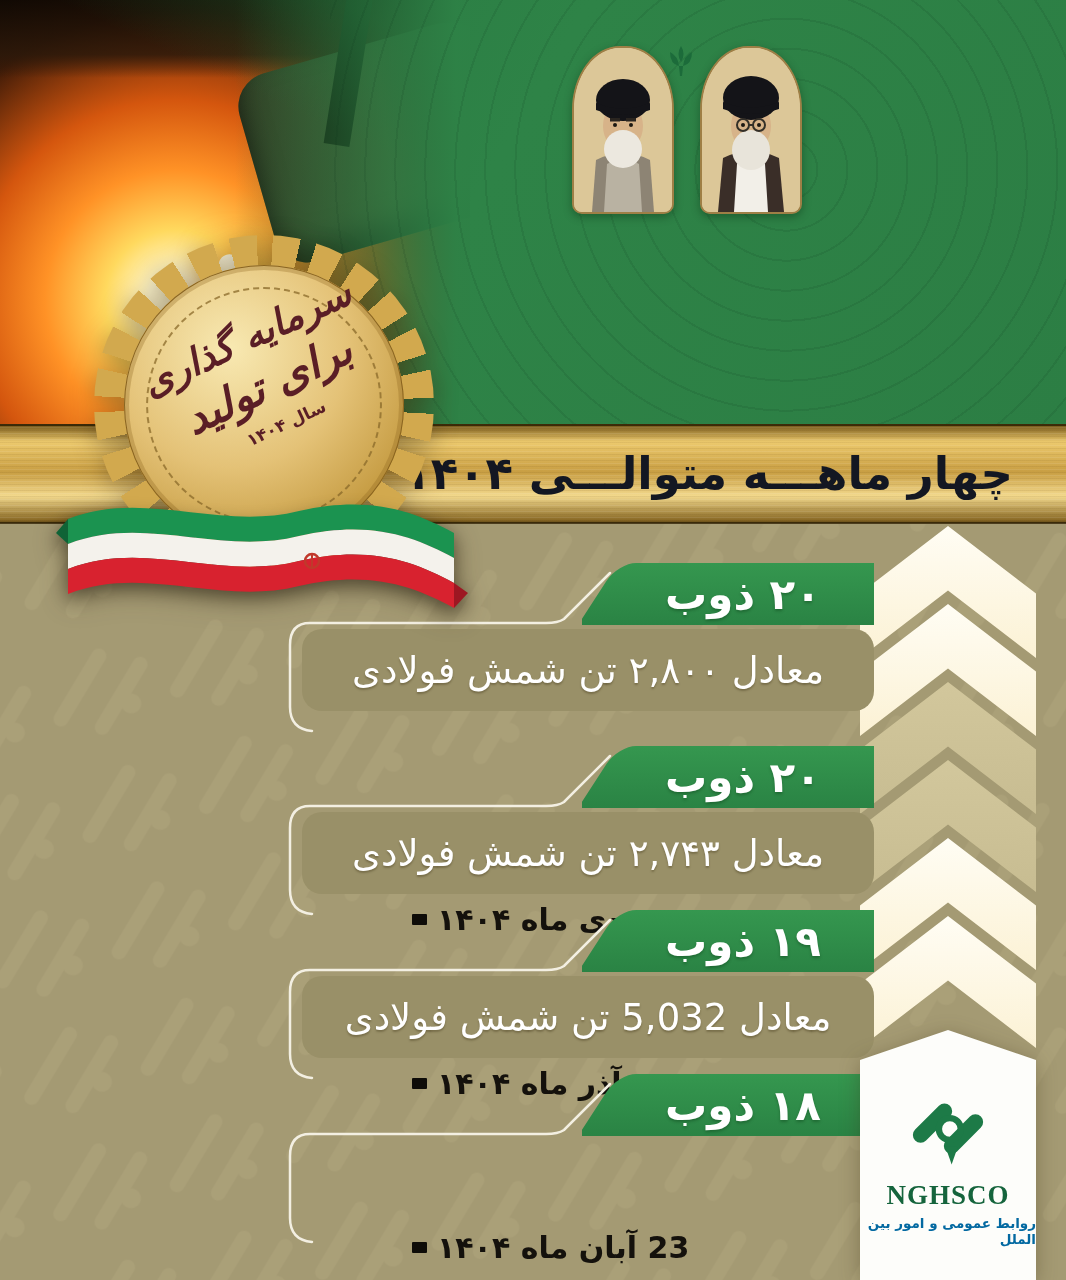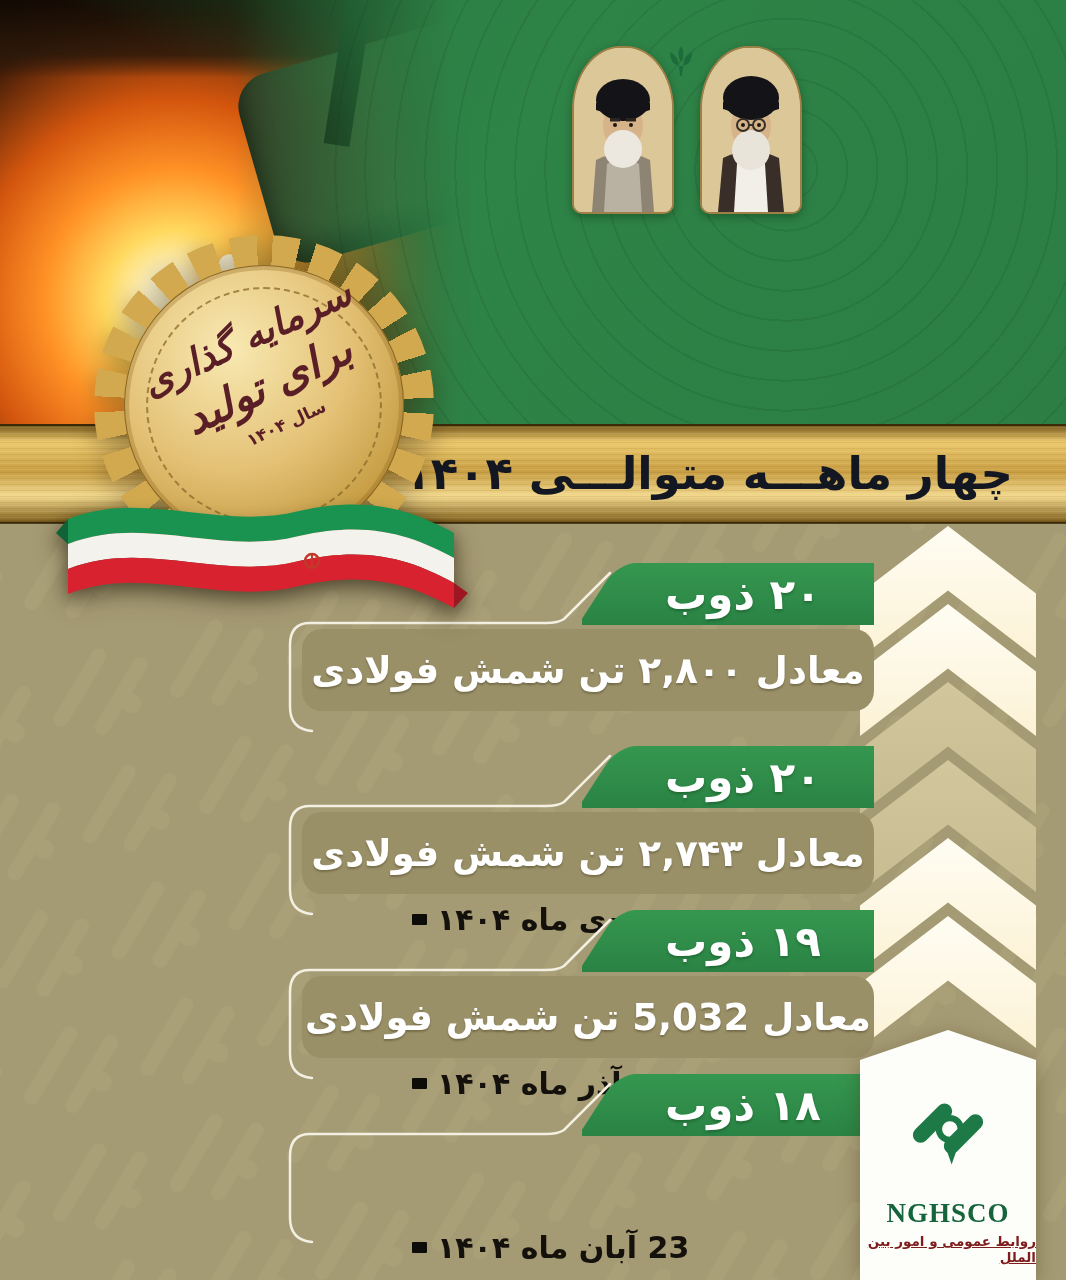--- a/index.html
+++ b/index.html
@@ -61,41 +61,41 @@
   .wm{position:absolute;left:0;top:524px;}
   
   .record-row{position:absolute;left:16px;width:1066px;height:200px;}
   .melt-badge{position:absolute;right:208px;top:0;width:292px;height:62px;overflow:hidden;}
   .melt-badge .skew{position:absolute;left:16px;top:0;width:320px;height:62px;
     background:linear-gradient(#35974f,#2a8344);transform:skewX(-33deg);border-radius:18px 0 0 4px;}
   .melt-badge .lbl{position:absolute;inset:0;display:flex;align-items:center;justify-content:center;
     padding-left:30px;color:#fff;font-size:42px;font-weight:bold;direction:rtl;text-shadow:0 2px 3px rgba(0,40,10,.3);}
   .equiv-box{position:absolute;right:208px;top:66px;width:572px;height:82px;background:#999068;
     border-radius:20px;display:flex;align-items:center;justify-content:center;}
-  .equiv-box .txt{color:#ffffff;font-size:37px;font-weight:bold;direction:rtl;text-shadow:0 2px 2px rgba(60,50,20,.35);}
+  .equiv-box .txt{color:#ffffff;font-size:37px;font-weight:normal;direction:rtl;text-shadow:0 2px 2px rgba(60,50,20,.35);}
   .bracket{position:absolute;left:260px;top:2px;}
   .record-date{position:absolute;left:396px;top:152px;height:42px;display:flex;align-items:center;gap:10px;}
   .date-marker{width:15px;height:11px;background:#0e0c08;border-radius:1px;flex:0 0 auto;}
   .record-date .dtxt{color:#14110c;font-size:30px;font-weight:bold;direction:rtl;white-space:nowrap;}
   
   .chevron{position:absolute;left:860px;width:176px;height:150px;
     clip-path:polygon(50% 0%,100% 45%,100% 88%,50% 43%,0% 88%,0% 45%);}
   .chevron.bright{background:linear-gradient(180deg,#fffdf4,#fbf0d0);
     filter:drop-shadow(0 0 5px #ffd387) drop-shadow(0 0 20px rgba(255,150,40,.9));}
   .chevron.muted{background:linear-gradient(180deg,#d2c79c,#c6bb90);
     filter:drop-shadow(0 3px 3px rgba(80,70,40,.4));}
   
   .banner-wrap{position:absolute;left:860px;top:1030px;filter:drop-shadow(0 4px 10px rgba(60,50,20,.35));}
   .banner{width:176px;height:250px;background:#fdfdfa;
     clip-path:polygon(0 30px,50% 0,100% 30px,100% 100%,0 100%);
     display:flex;flex-direction:column;align-items:center;}
   .banner .logo{margin-top:58px;}
-  .banner .nghsco{margin-top:28px;font-family:"Liberation Serif",serif;font-weight:bold;
+  .banner .nghsco{margin-top:10px;font-family:"Liberation Serif",serif;font-weight:bold;
     font-size:27px;letter-spacing:1px;color:#15643c;}
-  .banner .sub{margin-top:4px;font-size:13.5px;font-weight:bold;color:#7f1d1d;direction:rtl;text-decoration:underline;}
+  .banner .sub{margin-top:4px;font-size:13.5px;font-weight:bold;color:#0369a1;direction:rtl;}
   
   .medal{position:absolute;left:94px;top:235px;width:340px;height:340px;filter:drop-shadow(0 6px 12px rgba(40,25,5,.4));}
   .teeth{position:absolute;inset:0;border-radius:50%;
     background:repeating-conic-gradient(from 3deg,#d2a94e 0deg 9.5deg,rgba(0,0,0,0) 9.5deg 15deg);}
   .disc{position:absolute;left:30px;top:30px;width:280px;height:280px;border-radius:50%;
     background:radial-gradient(circle at 38% 30%,#f8e9b2,#e4c277 45%,#c59b41 78%,#a87d28 100%);
     box-shadow:inset 0 0 0 5px rgba(140,100,30,.3), inset 0 0 0 1px #8a6520;}
   .dashed-ring{position:absolute;left:52px;top:52px;width:236px;height:236px;border-radius:50%;
     border:2px dashed #8a6a2a;opacity:.75;}
   .calli{position:absolute;left:55px;top:76px;width:230px;text-align:center;direction:rtl;

